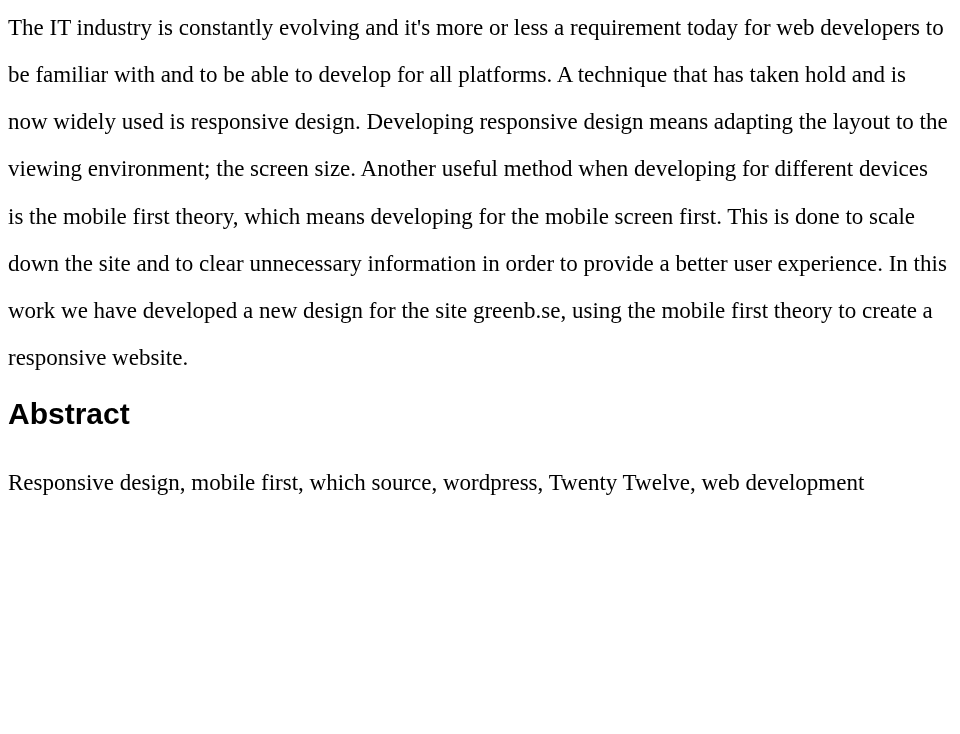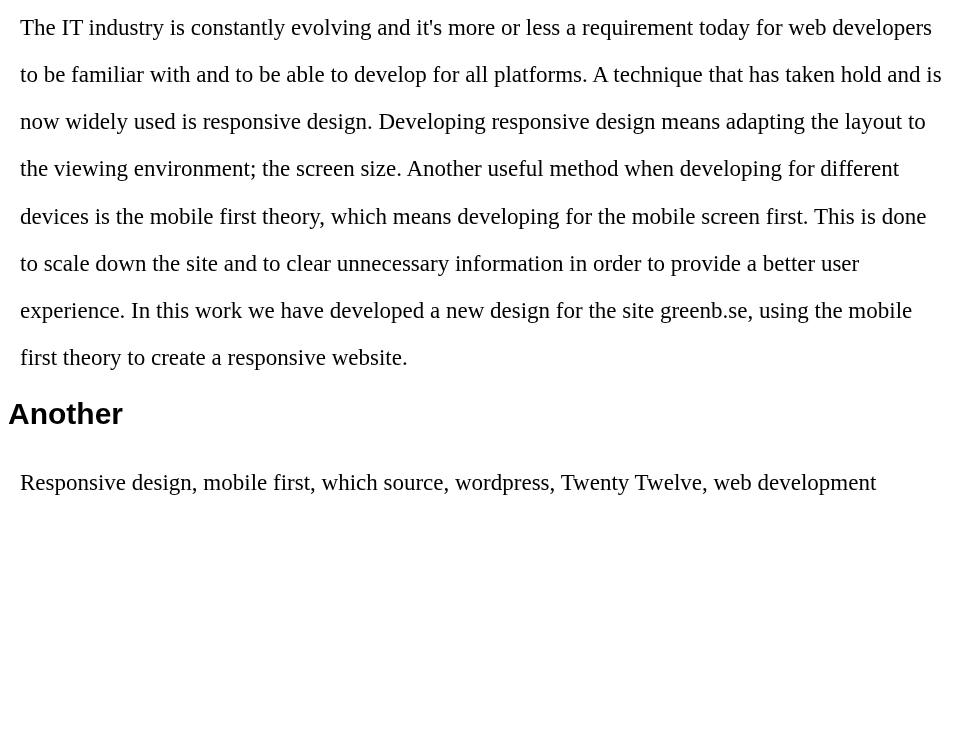--- a/index.html
+++ b/index.html
@@ -17,33 +17,33 @@
   }
   h2.section-heading {
     font-family: Arial, Helvetica, sans-serif;
     font-weight: bold;
     font-size: 30px;
     margin: 0 0 28px 0;
   }
   p.body-text {
     font-size: 23px;
     line-height: 2.05;
-    margin: 0 0 16px 12px;
+    margin: 0 0 16px 0;
     text-align: left;
   }
   .keywords-heading {
     margin-top: 36px;
     margin-bottom: 30px;
   }
 </style>
 </head>
 <body>
 
 <div class="page">
 
 
   <p class="body-text">The IT industry is constantly evolving and it's more or less a requirement today for web developers to be familiar with and to be able to develop for all platforms. A technique that has taken hold and is now widely used is responsive design. Developing responsive design means adapting the layout to the viewing environment; the screen size. Another useful method when developing for different devices is the mobile first theory, which means developing for the mobile screen first. This is done to scale down the site and to clear unnecessary information in order to provide a better user experience. In this work we have developed a new design for the site greenb.se, using the mobile first theory to create a responsive website.</p>
 
-  <h2 class="section-heading keywords-heading">Another</h2>
+  <h2 class="section-heading keywords-heading">Abstract</h2>
 
   <p class="body-text">Responsive design, mobile first, which source, wordpress, Twenty Twelve, web development</p>
 
 </div>
 
 </body></html>

